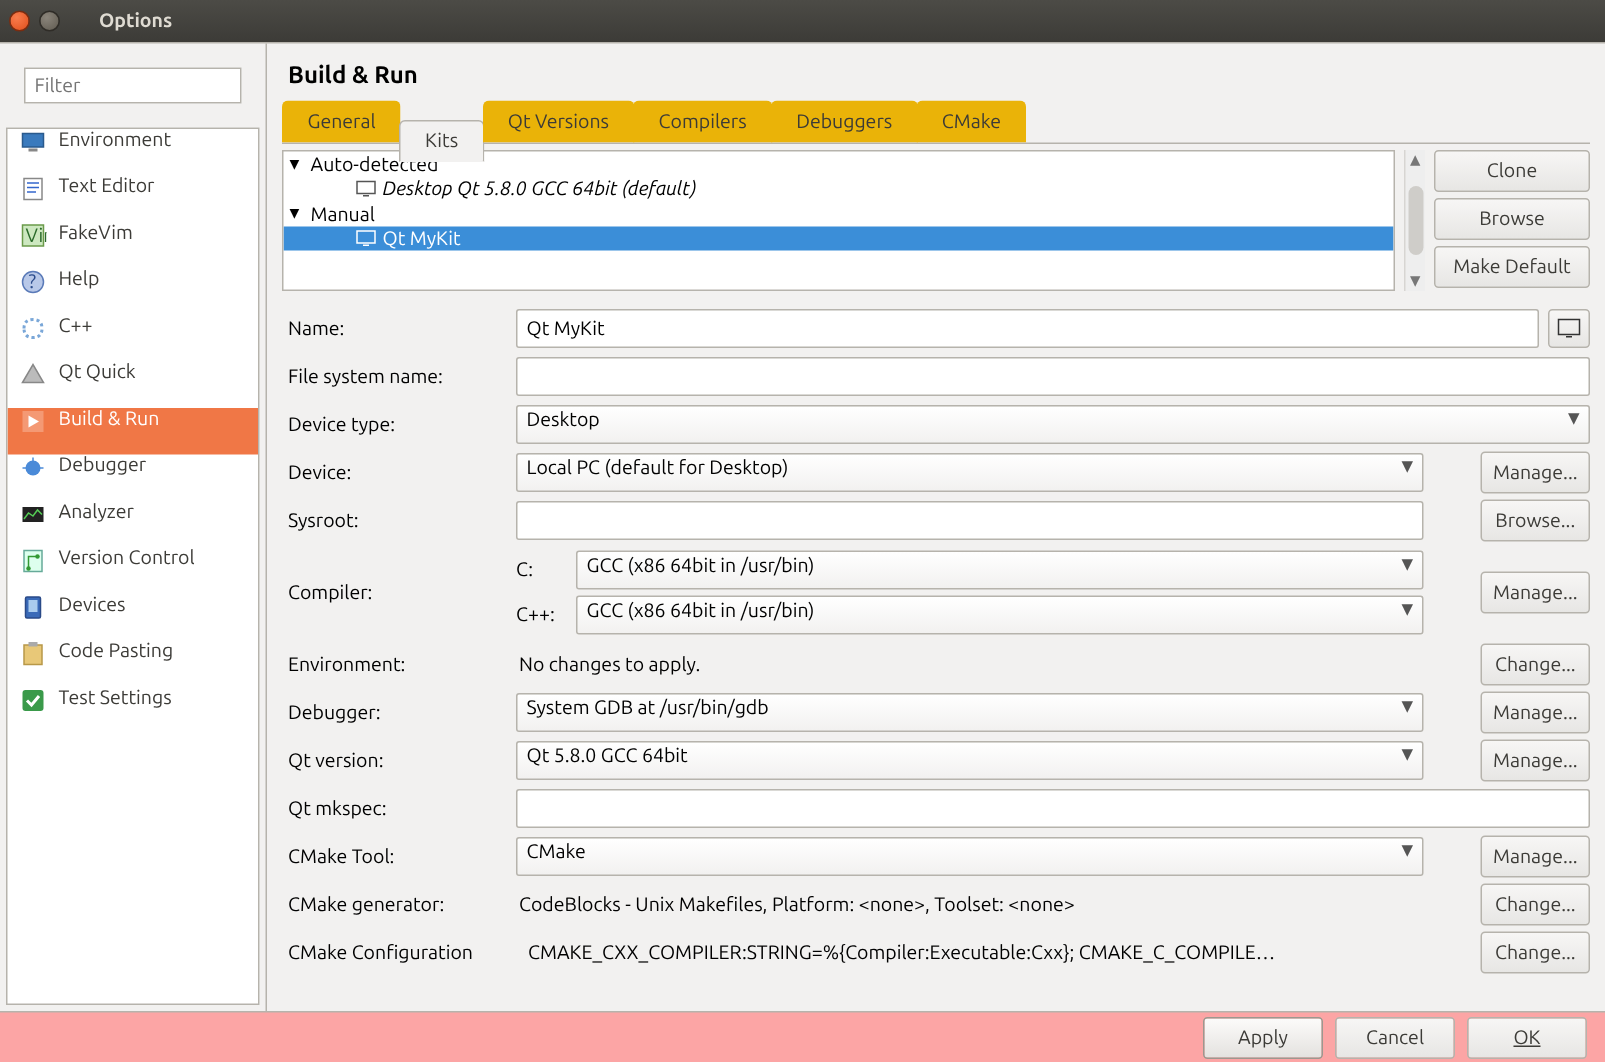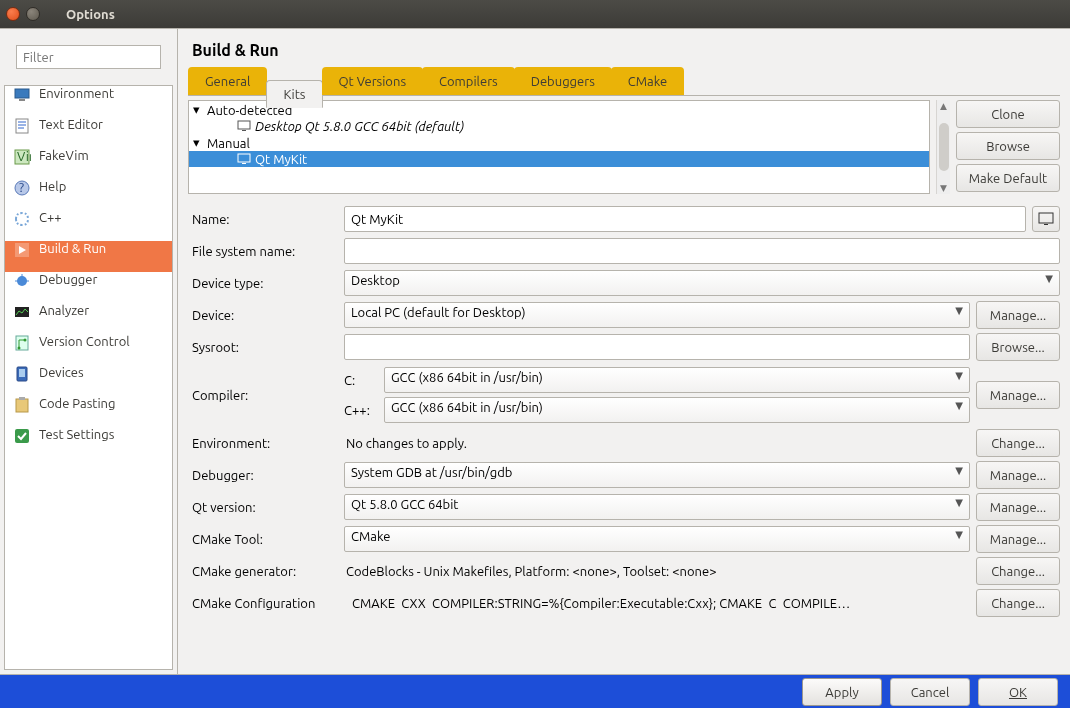--- a/index.html
+++ b/index.html
@@ -34,23 +34,23 @@
 .form { flex: 1; overflow: auto; margin-top: 10px; }
 .row { display: flex; align-items: center; min-height: 30px; margin-bottom: 2px; gap: 6px; }
 .row.tall { min-height: 62px; }
 .label { width: 150px; padding-left: 4px; }
 .field { flex: 1; display: flex; gap: 6px; align-items: center; }
 .sublabel { width: 34px; text-align: left; }
 input.text, .select { flex: 1; height: 26px; border: 1px solid #b6b3ac; background: #fff; padding: 2px 6px; border-radius: 2px; }
 .select { display: flex; align-items: flex-start; justify-content: space-between; background: linear-gradient(#fff, #f2f1f0); }
 .select .chev { font-size: 10px; color: #555; }
 .icon-btn { width: 28px; height: 26px; border: 1px solid #b6b3ac; background: linear-gradient(#f7f6f5, #e7e6e4); border-radius: 3px; display: flex; align-items: center; justify-content: center; cursor: pointer; }
-.rbtn { width: 84px; }
+.rbtn { width: 73px; margin-left: 32px; }
 .static { flex: 1; padding-left: 2px; overflow: hidden; text-overflow: ellipsis; white-space: nowrap; }
-.footer { height: 34px; border-top: 1px solid #b6b3ac; display: flex; justify-content: flex-end; align-items: center; padding: 0 12px; gap: 8px; background: #1d4ed8; }
+.footer { height: 34px; border-top: 1px solid #b6b3ac; display: flex; justify-content: flex-end; align-items: center; padding: 0 12px; gap: 8px; background: #fca5a5; }
 .footer .btn { width: 80px; }
 .footer .btn.primary { background: linear-gradient(#fcfbfa, #e4e2df); border-color: #9c988f; }
 .scrollbar-track { width: 14px; background: #eee; border-left: 1px solid #d7d5d2; height: 94px; display:flex; flex-direction:column; align-items:center; }
 .scrollbar-thumb { width: 10px; flex:1; margin:12px 0; background: #cfcdc9; border-radius: 5px; }
 .compiler-col { display:flex; flex-direction:column; gap:4px; flex:1; }
 svg { display:block; }
 </style>
 </head>
 <body>
 
@@ -102,20 +102,28 @@
           </span>
           <span>Help</span>
         </div>
         <div class="cat">
           <span class="ic">
             <svg width="18" height="18">
               <path d="M3 9 Q3 3 9 3 Q15 3 15 9 Q15 15 9 15 Q3 15 3 9" fill="none" stroke="#7aa7d8" stroke-width="2" stroke-dasharray="2 2"></path>
             </svg>
           </span>
           <span>C++</span>
+        </div>
+        <div class="cat">
+          <span class="ic">
+            <svg width="18" height="18">
+              <path d="M2 14 L9 2 L16 14 Z" fill="#bbb" stroke="#888"></path>
+            </svg>
+          </span>
+          <span>Qt Quick</span>
         </div>
         <div class="cat selected">
           <span class="ic">
             <svg width="18" height="18">
               <rect x="2" y="2" width="14" height="14" fill="#fff" opacity="0.25"></rect>
               <path d="M6 5 L13 9 L6 13 Z" fill="#fff"></path>
             </svg>
           </span>
           <span>Build &amp; Run</span>
         </div>
@@ -331,20 +339,26 @@
           <div class="label">Qt version:</div>
           <div class="field">
             <div class="select">
                 <span>Qt 5.8.0 GCC 64bit</span>
                 <span class="chev">▼</span>
               </div>
             <div class="btn rbtn">Manage...</div>
           </div>
         </div>
 
+        <div class="row">
+          <div class="label">Qt mkspec:</div>
+          <div class="field">
+              <input class="text" value="" style="">
+            </div>
+        </div>
 
         <div class="row">
           <div class="label">CMake Tool:</div>
           <div class="field">
             <div class="select">
                 <span>CMake</span>
                 <span class="chev">▼</span>
               </div>
             <div class="btn rbtn">Manage...</div>
           </div>

